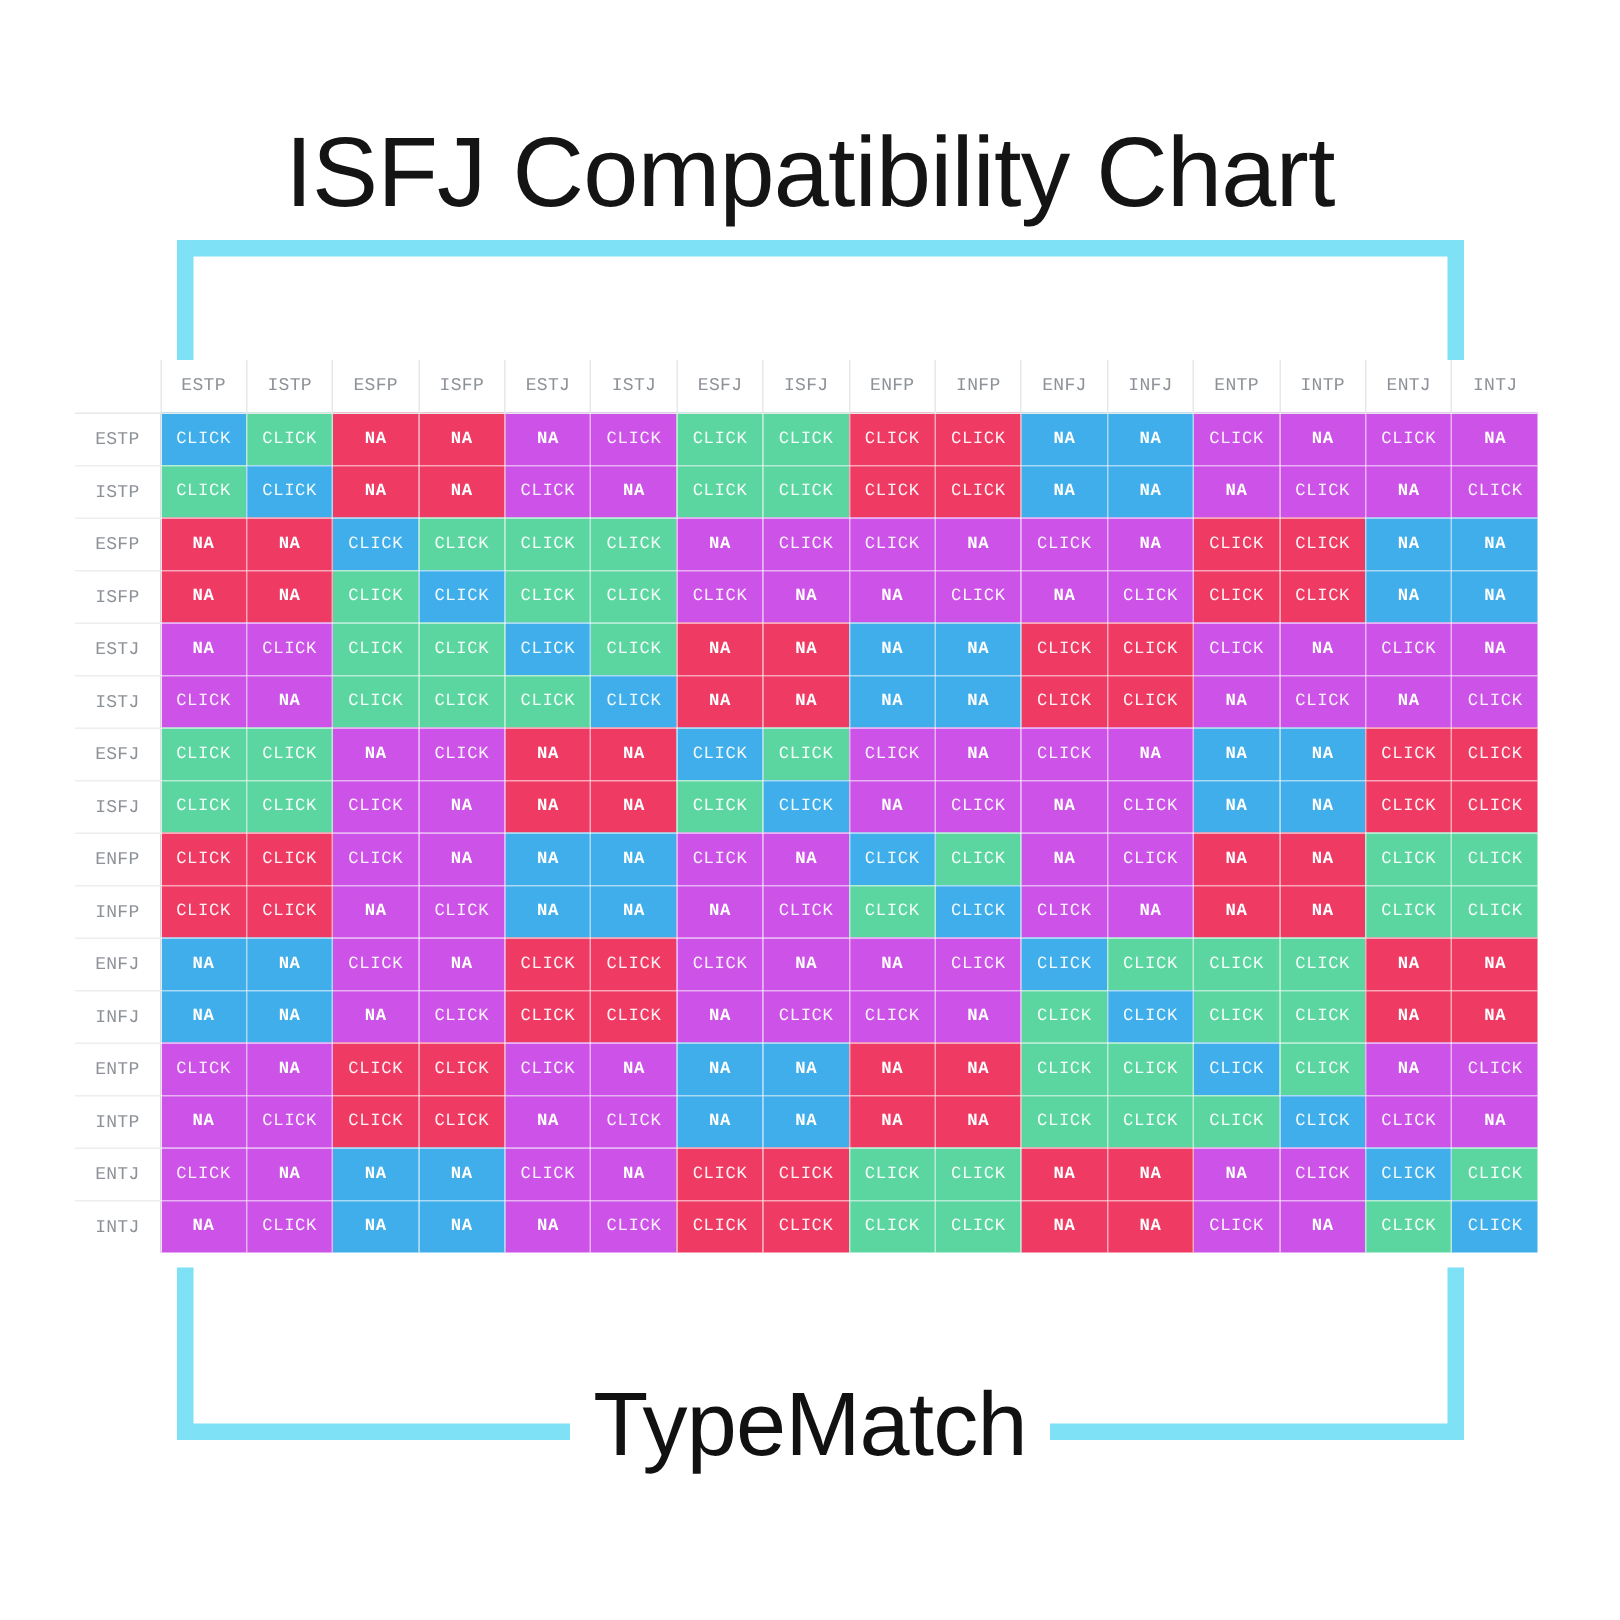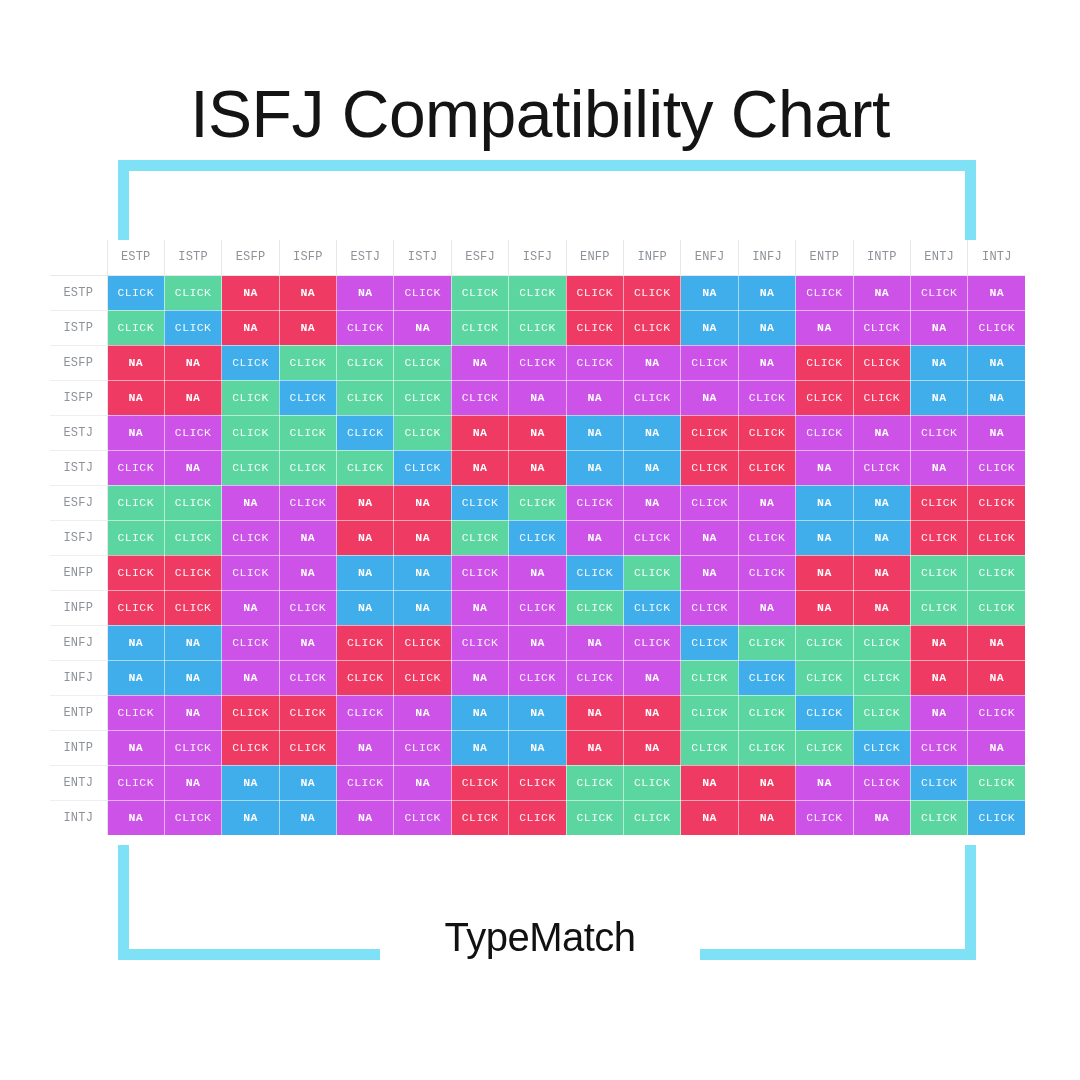--- a/index.html
+++ b/index.html
@@ -65,21 +65,21 @@
     height: 40px;
     background: #ffffff;
     pointer-events: none;
   }
   #brand-wordmark {
     position: absolute;
     left: 0;
     top: 915px;
     width: 1080px;
     text-align: center;
-    font-size: 40px;
+    font-size: 60px;
     font-weight: 400;
     color: #111111;
     letter-spacing: -0.5px;
   }
 
   
   #matrix-wrap {
     position: absolute;
     left: 50px;
     top: 240px;

